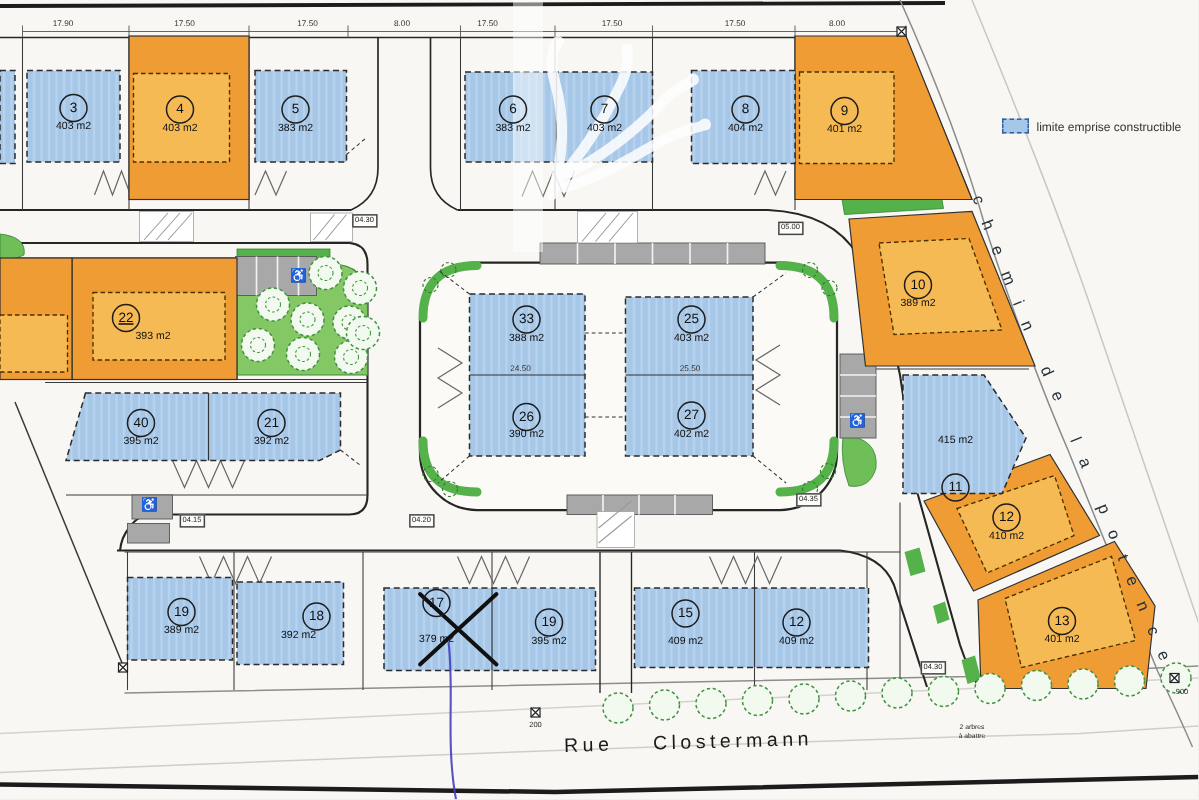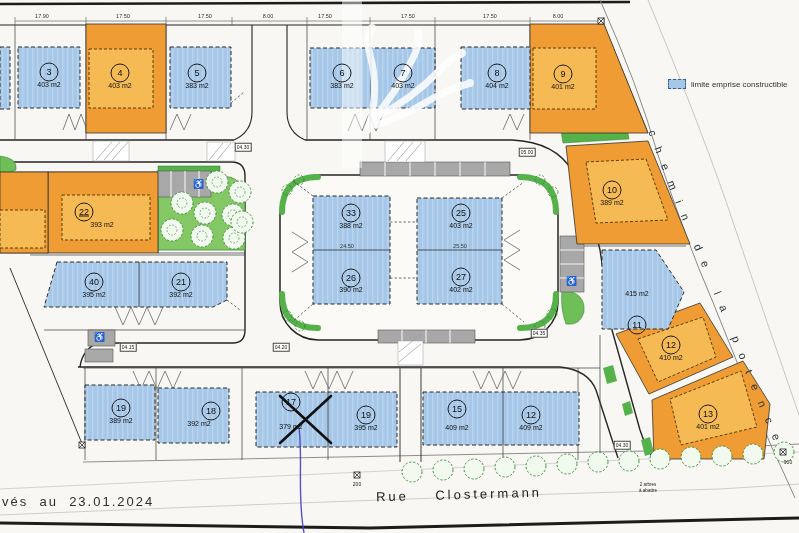--- a/index.html
+++ b/index.html
@@ -274,21 +274,20 @@
     </g>
   </g>
 </svg>
 
 <div id="labels">
   <div class="legend">
     <span class="swatch"></span>
     <span class="swatch-label">limite emprise constructible</span>
   </div>
   <div class="rue-label">Rue    Clostermann</div>
-  <div class="date-note">vés  au  23.01.2024</div>
   <div class="tree-note">
     <div>2 arbres</div>
     <div>à abattre</div>
   </div>
   <div class="hc" style="left:199px;top:184px">♿</div>
   <div class="hc" style="left:100px;top:337px">♿</div>
   <div class="hc" style="left:572px;top:281px">♿</div>
 <div class="lot-circle" style="left: 49px; top: 72px;">3</div>
       <div class="lot-area" style="left: 49px; top: 81px;">403 m2</div>
       <div class="lot-circle" style="left: 120px; top: 73px;">4</div>

